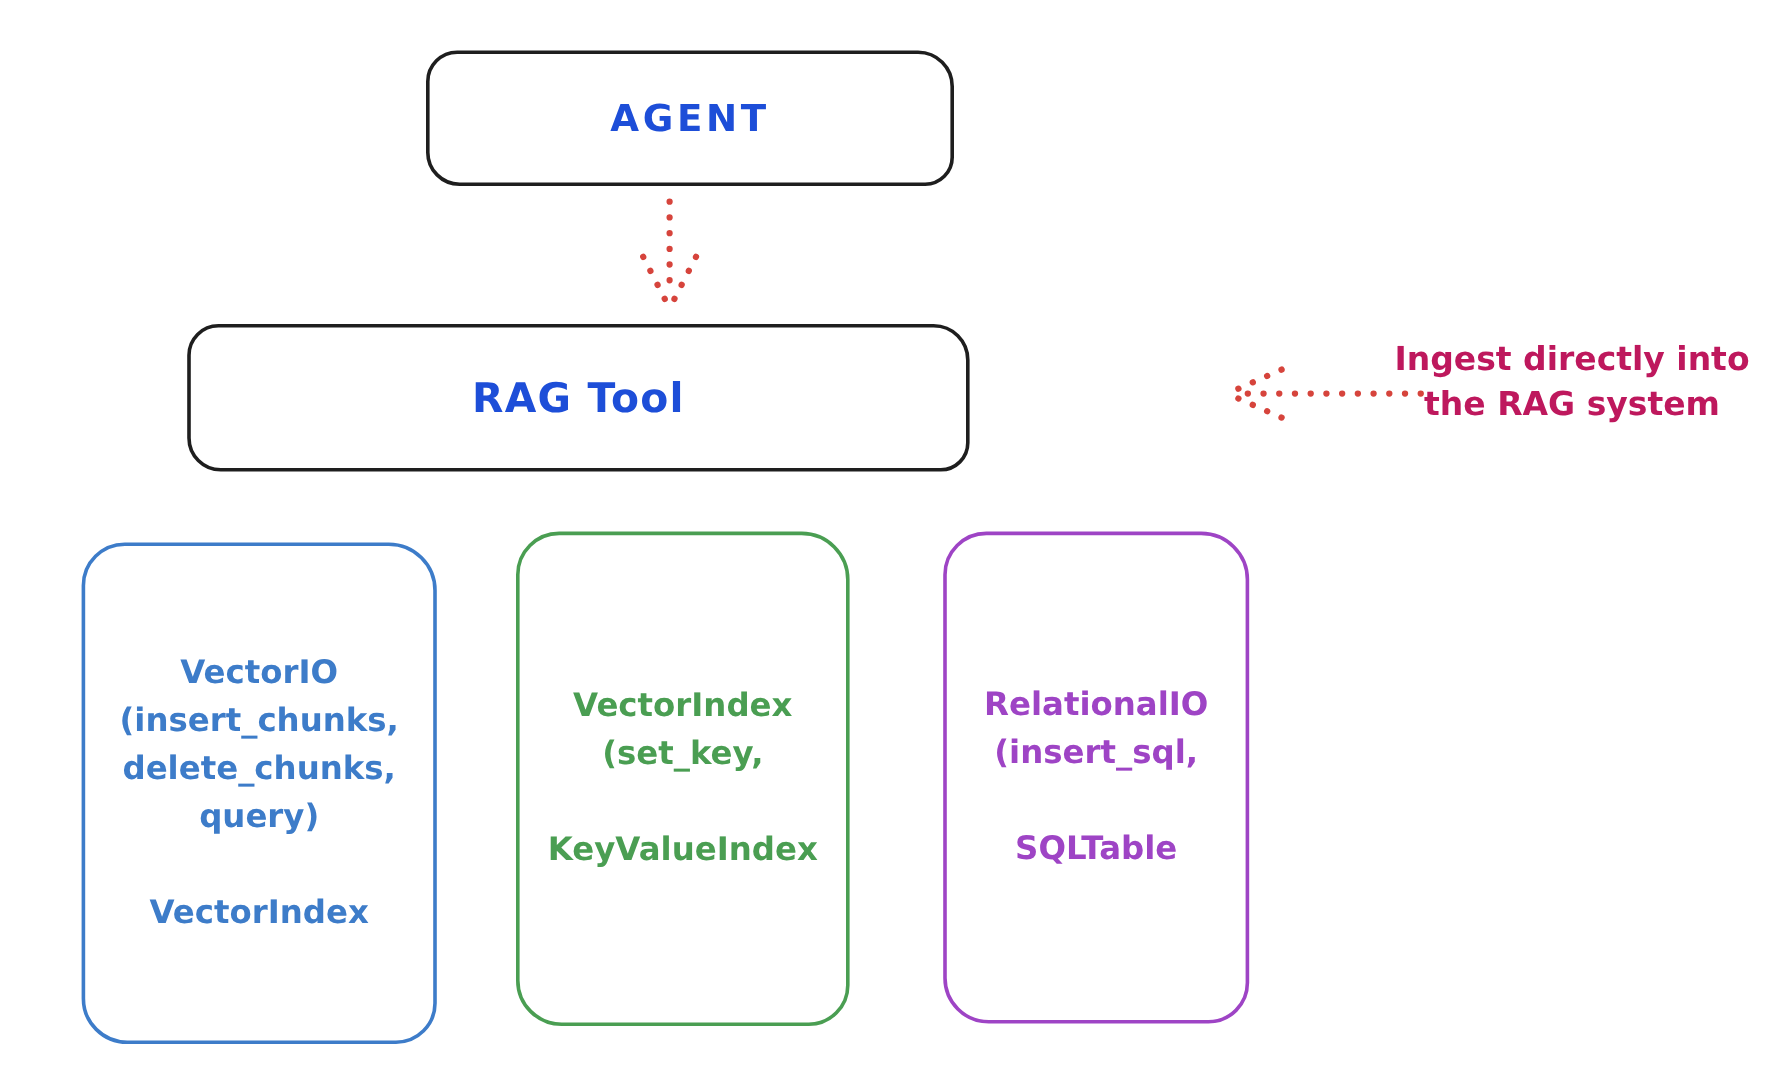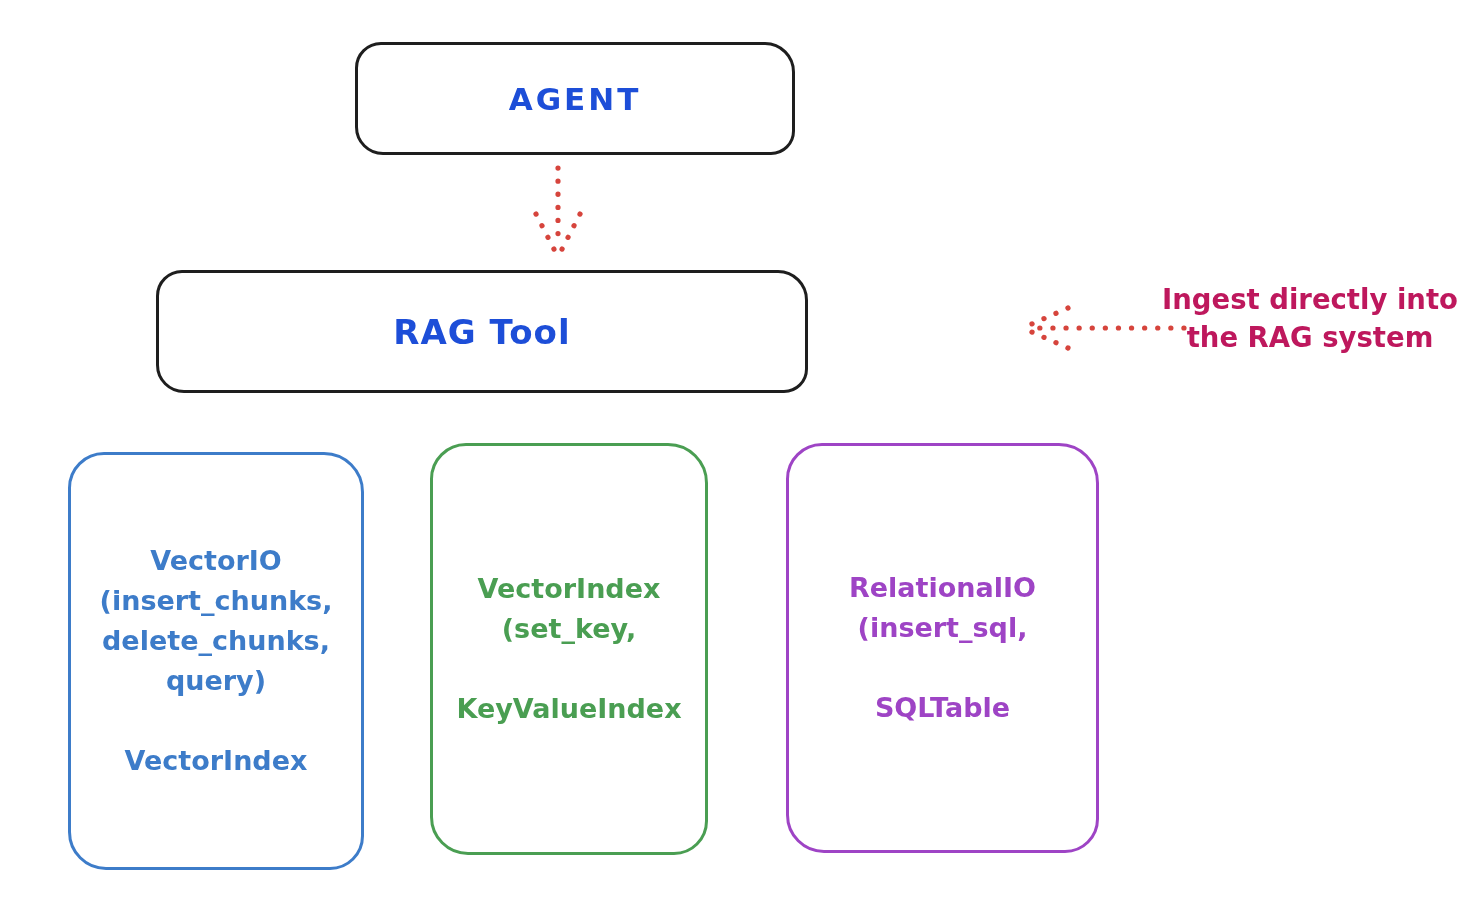--- a/index.html
+++ b/index.html
@@ -47,21 +47,21 @@
   .backend-box .spacer { height: 40px; }
   .vector-box {
     left: 68px; top: 452px; width: 296px; height: 418px;
     border: 3.5px solid #3d7cc9; color: #3d7cc9;
   }
   .keyvalue-box {
     left: 430px; top: 443px; width: 278px; height: 412px;
     border: 3.5px solid #4a9e52; color: #4a9e52;
   }
   .relational-box {
-    left: 786px; top: 443px; width: 313px; height: 410px;
+    left: 786px; top: 443px; width: 255px; height: 410px;
     border: 3.5px solid #9e44c5; color: #9e44c5;
   }
   .arrow-svg { position: absolute; overflow: visible; }
   .arrow-v   { left: 518px; top: 160px; }
   .arrow-h   { left: 1012px; top: 300px; }
   .annotation {
     position: absolute;
     left: 1148px; top: 280px; width: 324px;
     color: #be185d;
     font-size: 27.5px;

